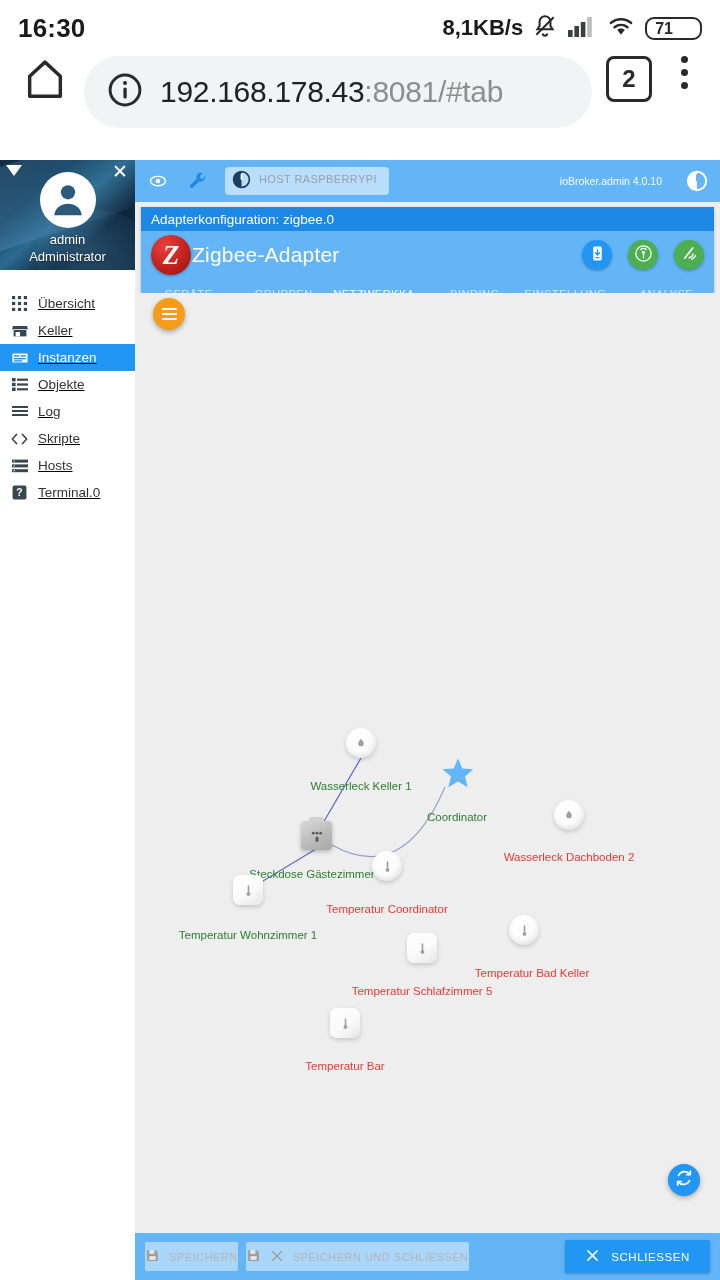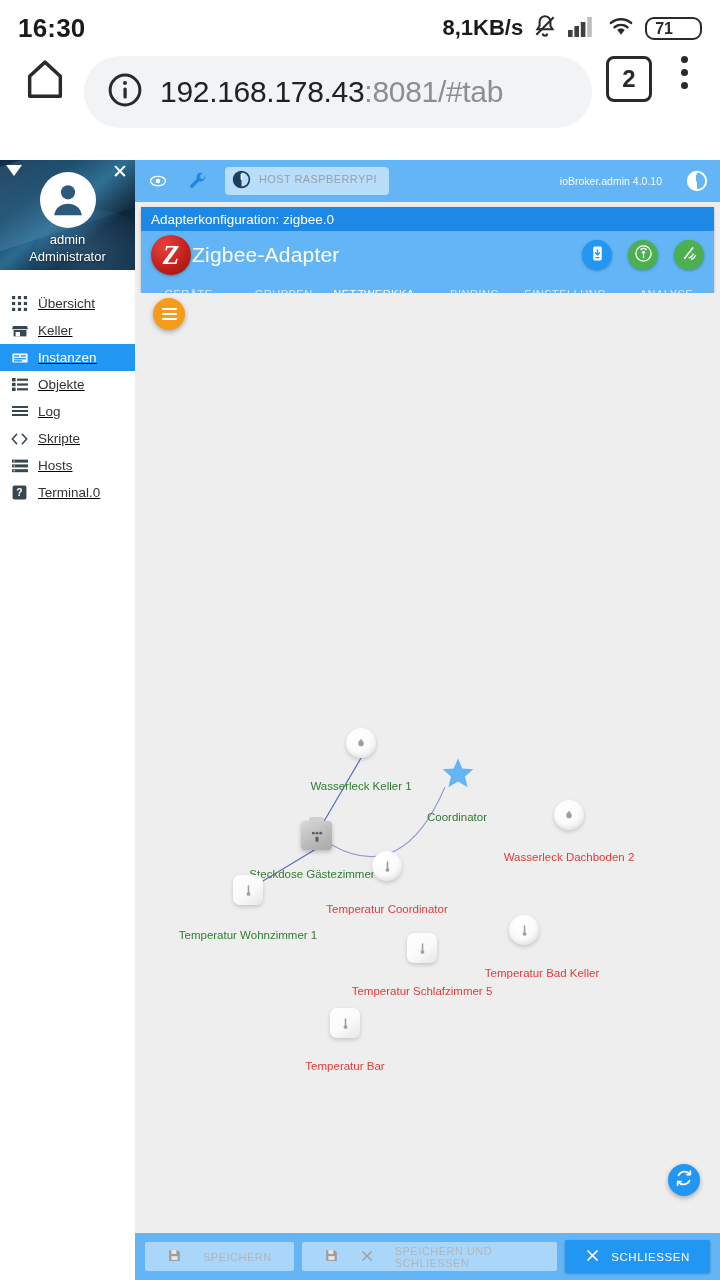--- a/index.html
+++ b/index.html
@@ -213,21 +213,21 @@
     background: #d0d0d0; border-radius: 2px 2px 0 0;
   }
 
   
   .bottombar {
     position: absolute; bottom: 0; left: 0; width: 585px; height: 47px;
     background: #64b5f6; display: flex; align-items: center; padding: 0 10px; gap: 8px;
   }
   .btn-disabled {
     height: 29px; background: rgba(255,255,255,.45); border-radius: 2px;
-    display: flex; align-items: center; gap: 21px; padding: 0 22px;
+    display: flex; align-items: center; gap: 9px; padding: 0 0;
     color: #b5b5b5; font-size: 11px; letter-spacing: .5px;
   }
   .btn-primary {
     height: 33px; background: #2196f3; border-radius: 2px; margin-left: auto;
     display: flex; align-items: center; gap: 11px; padding: 0 20px;
     color: #ffffff; font-size: 11.5px; letter-spacing: .6px;
     box-shadow: 0 1px 3px rgba(0,0,0,.25);
   }
 </style>
 </head>
@@ -585,21 +585,21 @@
         <div class="node-label lbl-red" style="left:287px;top:692px">Temperatur Schlafzimmer 5</div>
 
         <div class="node" style="left:374px;top:622px">
           <div class="sensor-round">
             <svg width="11" height="13" viewBox="0 0 12 20">
                 <rect x="4.8" y="2" width="2.4" height="11" rx="1.2" fill="#9e9e9e"></rect>
                 <circle cx="6" cy="15.2" r="3" fill="#9e9e9e"></circle>
               </svg>
           </div>
         </div>
-        <div class="node-label lbl-red" style="left:407px;top:674px">Temperatur Bad Keller</div>
+        <div class="node-label lbl-red" style="left:397px;top:674px">Temperatur Bad Keller</div>
 
         <div class="node" style="left:195px;top:715px">
           <div class="sensor-sq">
             <svg width="11" height="13" viewBox="0 0 12 20">
                 <rect x="4.8" y="2" width="2.4" height="11" rx="1.2" fill="#9e9e9e"></rect>
                 <circle cx="6" cy="15.2" r="3" fill="#9e9e9e"></circle>
               </svg>
           </div>
         </div>
         <div class="node-label lbl-red" style="left:210px;top:767px">Temperatur Bar</div>

